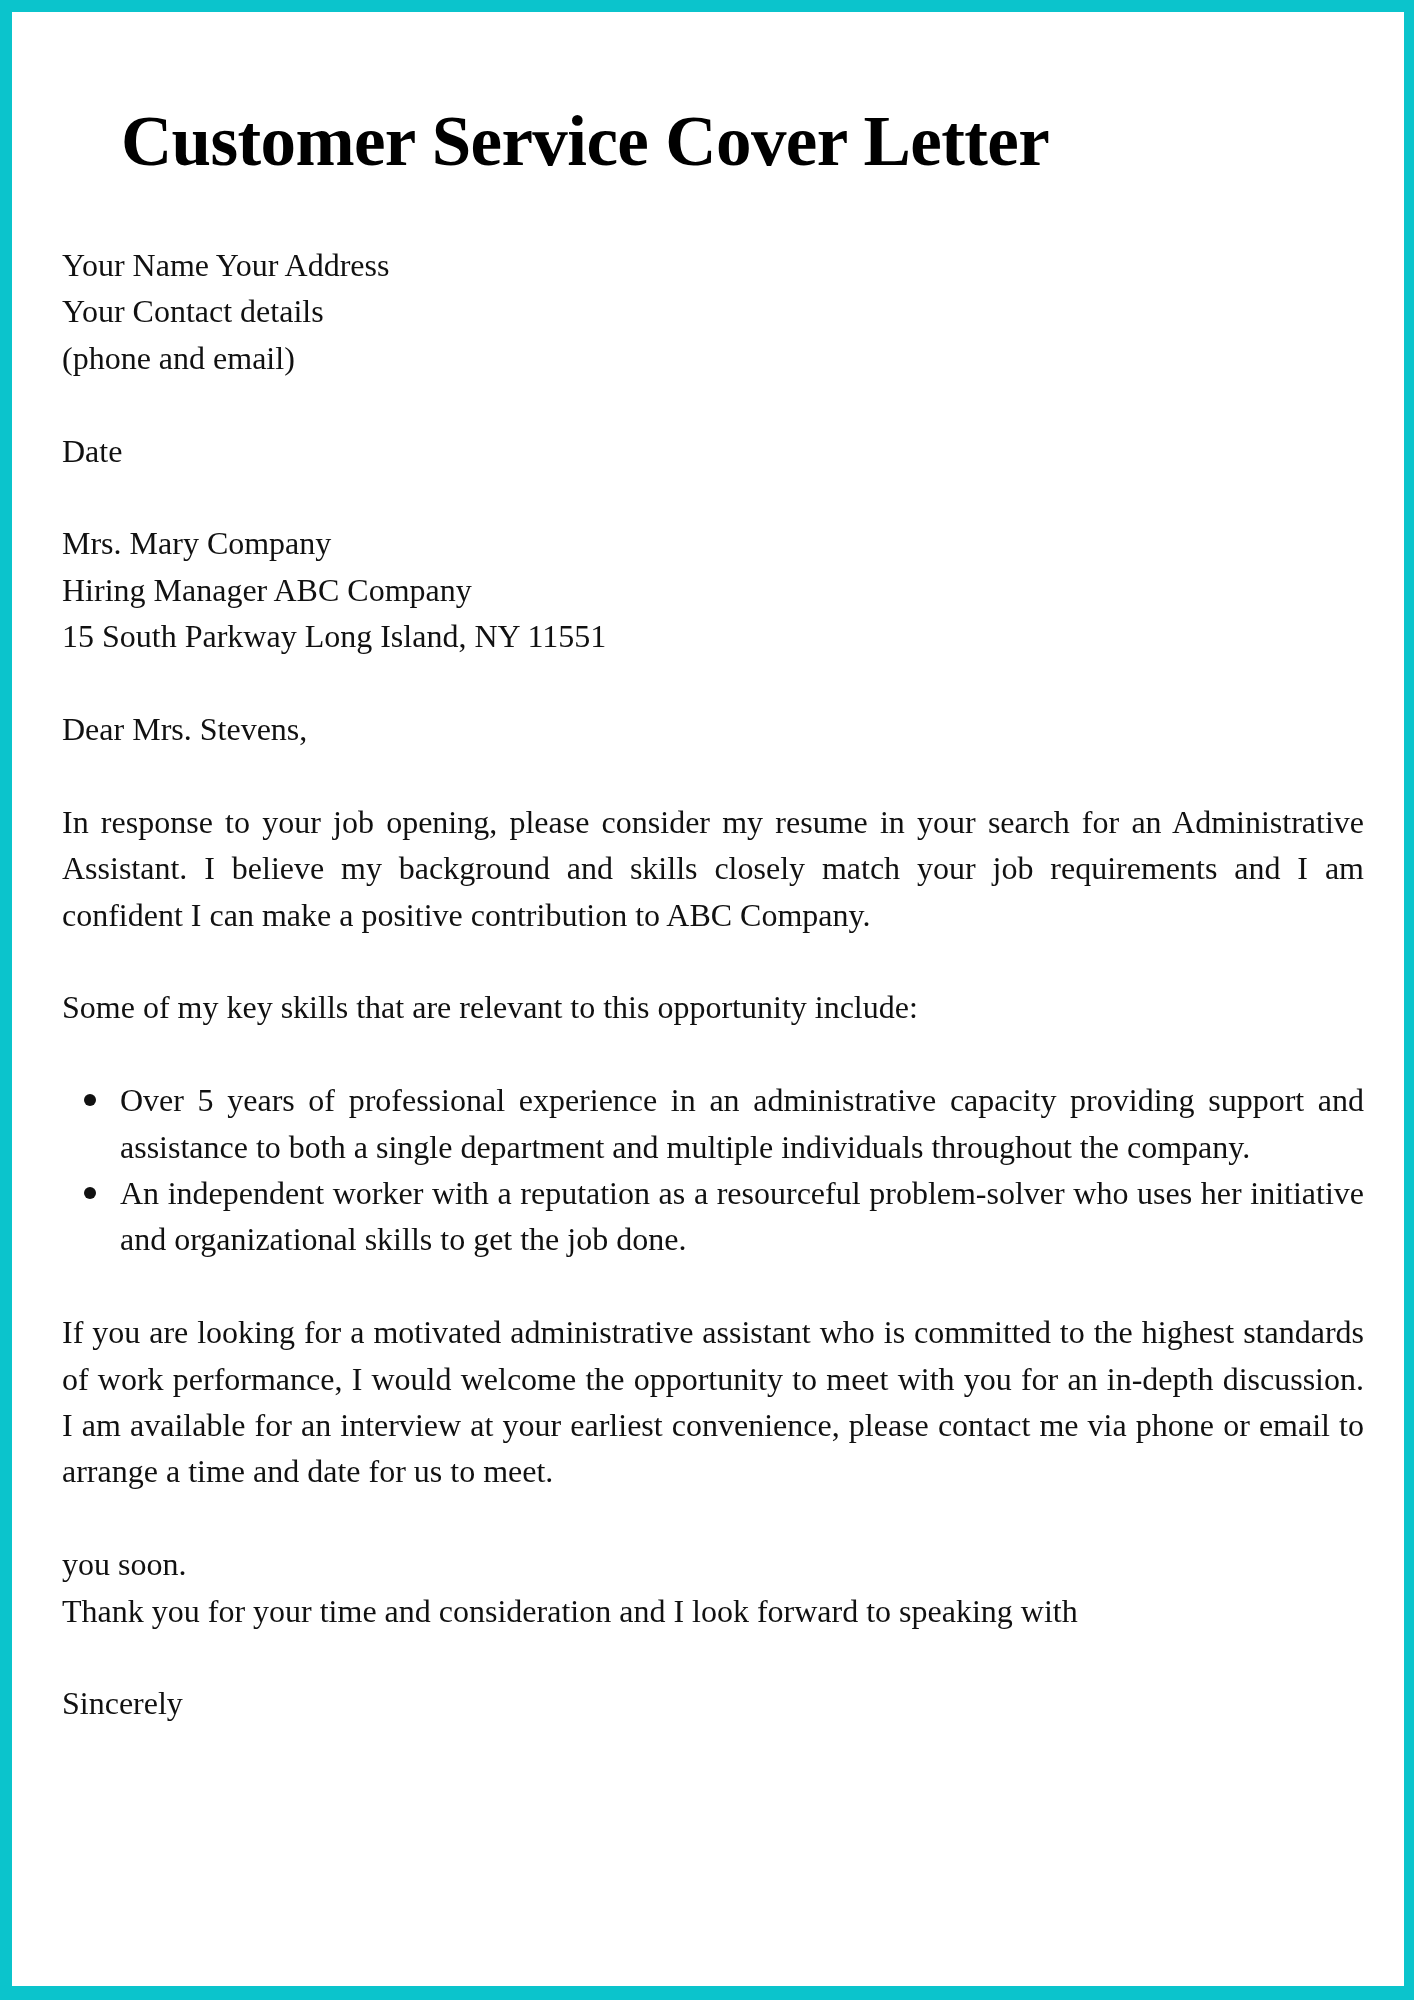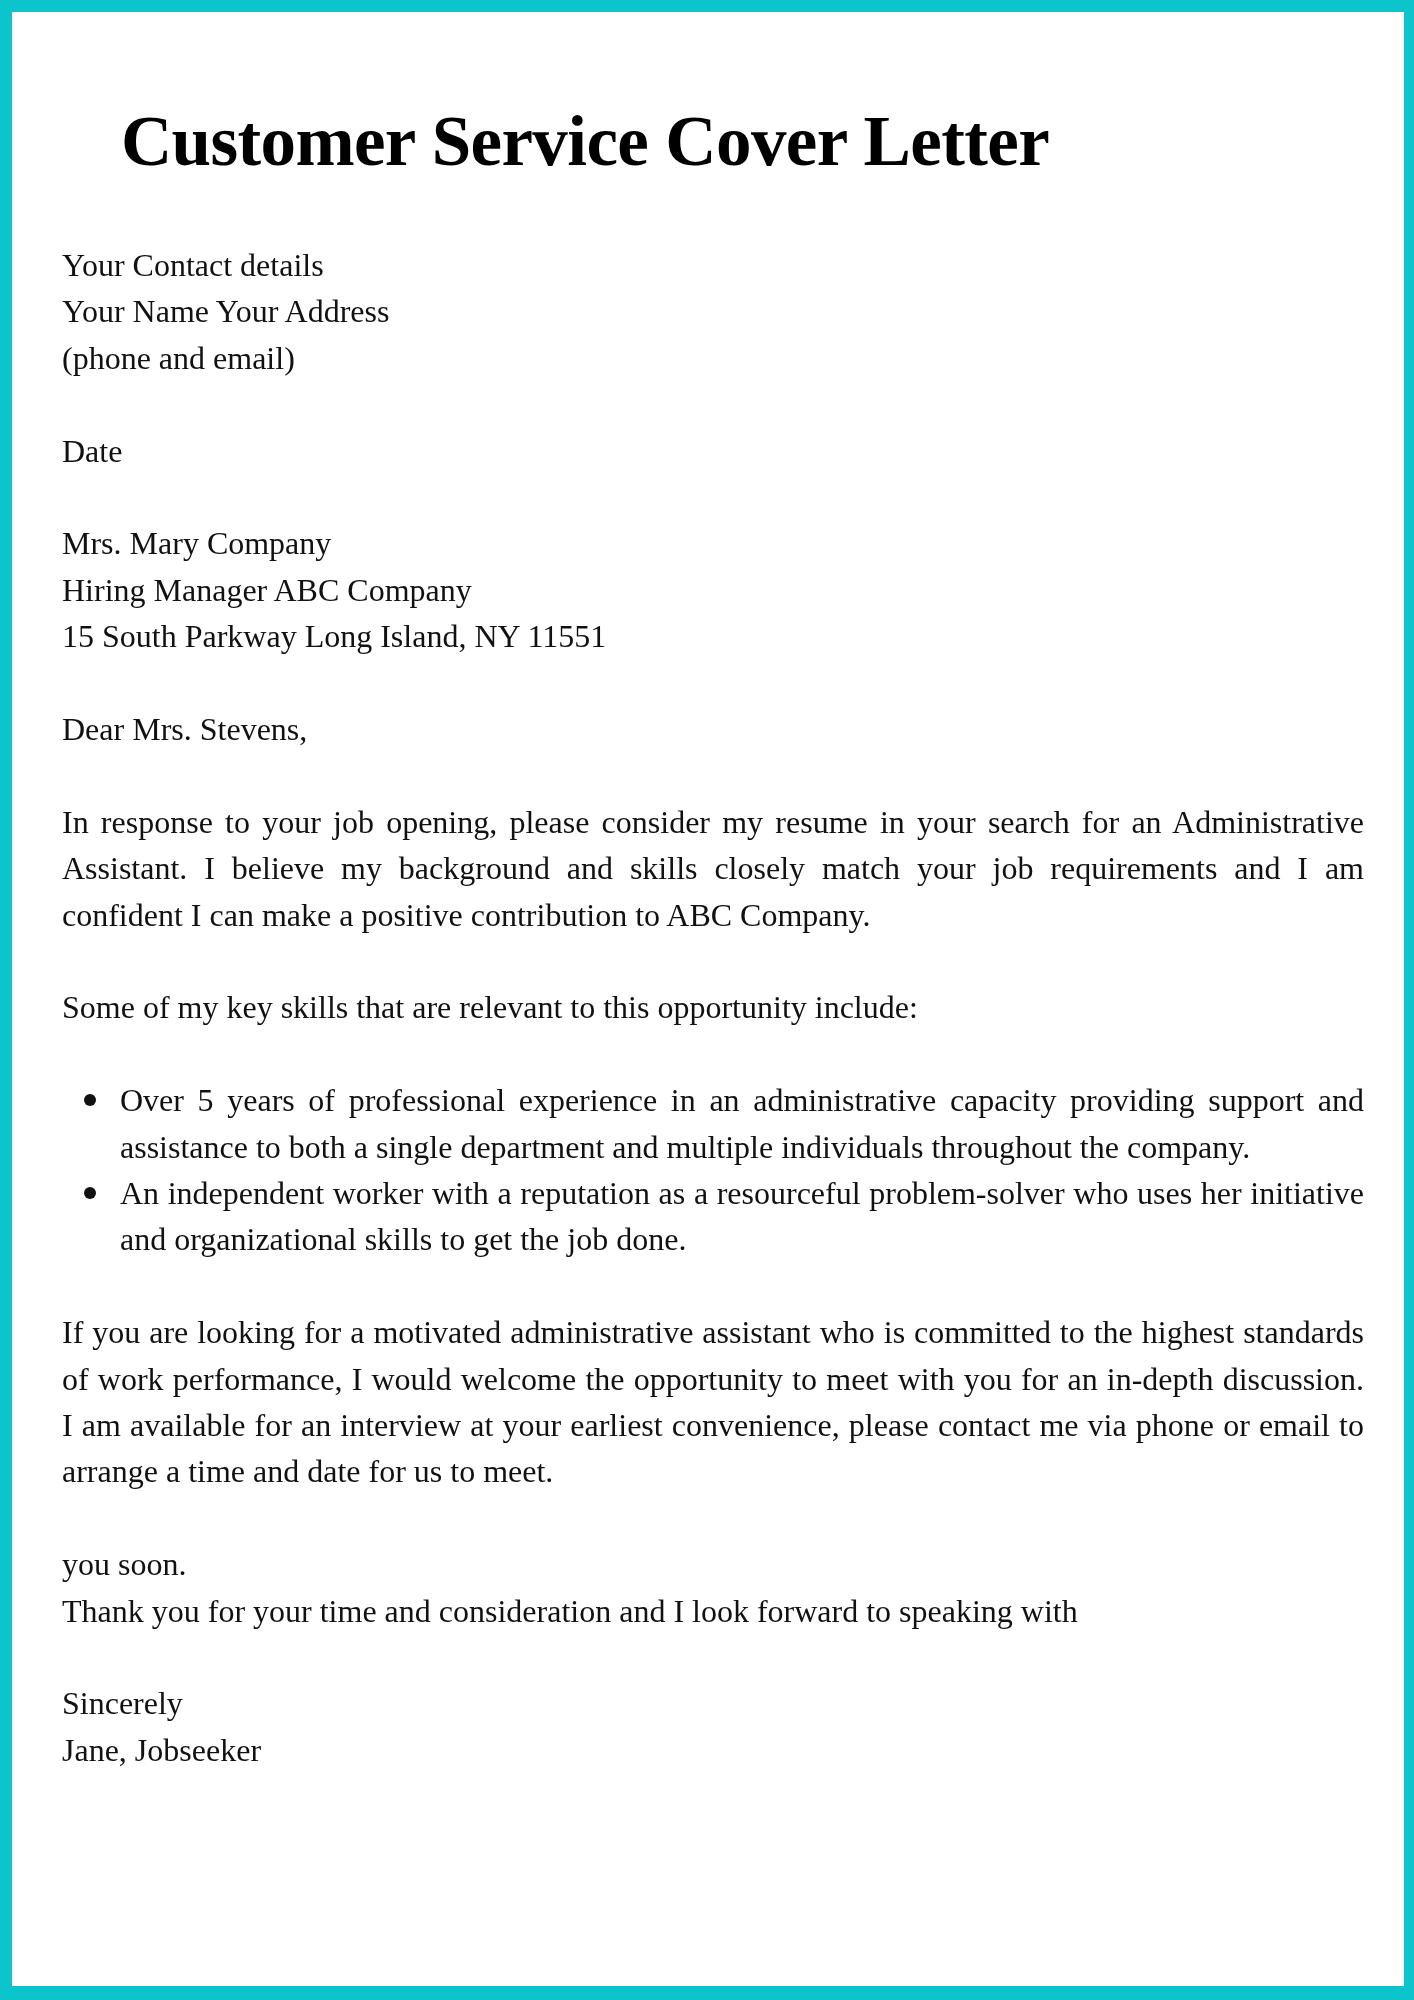--- a/index.html
+++ b/index.html
@@ -87,22 +87,22 @@
 </head>
 <body>
 
 <div class="frame" style="border-color: rgb(11, 196, 204);"></div>
 
 <h1 class="title">Customer Service Cover Letter</h1>
 
 <div class="letter">
 
   <p>
+    <span class="block-line">Your Name Your Address</span>
     <span class="block-line">Your Contact details</span>
-    <span class="block-line">Your Name Your Address</span>
     <span class="block-line">(phone and email)</span>
   </p>
 
   <p>Date</p>
 
   <p>
     <span class="block-line">Mrs. Mary Company</span>
     <span class="block-line">Hiring Manager ABC Company</span>
     <span class="block-line">15 South Parkway Long Island, NY 11551</span>
   </p>
@@ -126,16 +126,15 @@
 
   <p class="justify">If you are looking for a motivated administrative assistant who is committed to the highest standards of work performance, I would welcome the opportunity to meet with you for an in-depth discussion. I am available for an interview at your earliest convenience, please contact me via phone or email to arrange a time and date for us to meet.</p>
 
   <p class="left">
     <span class="block-line">you soon.</span>
     <span class="block-line">Thank you for your time and consideration and I look forward to speaking with</span>
   </p>
 
   <div class="signoff">
     <p>Sincerely</p>
-    <p>Jane, Jobseeker</p>
   </div>
 
 </div>
 
 </body></html>

